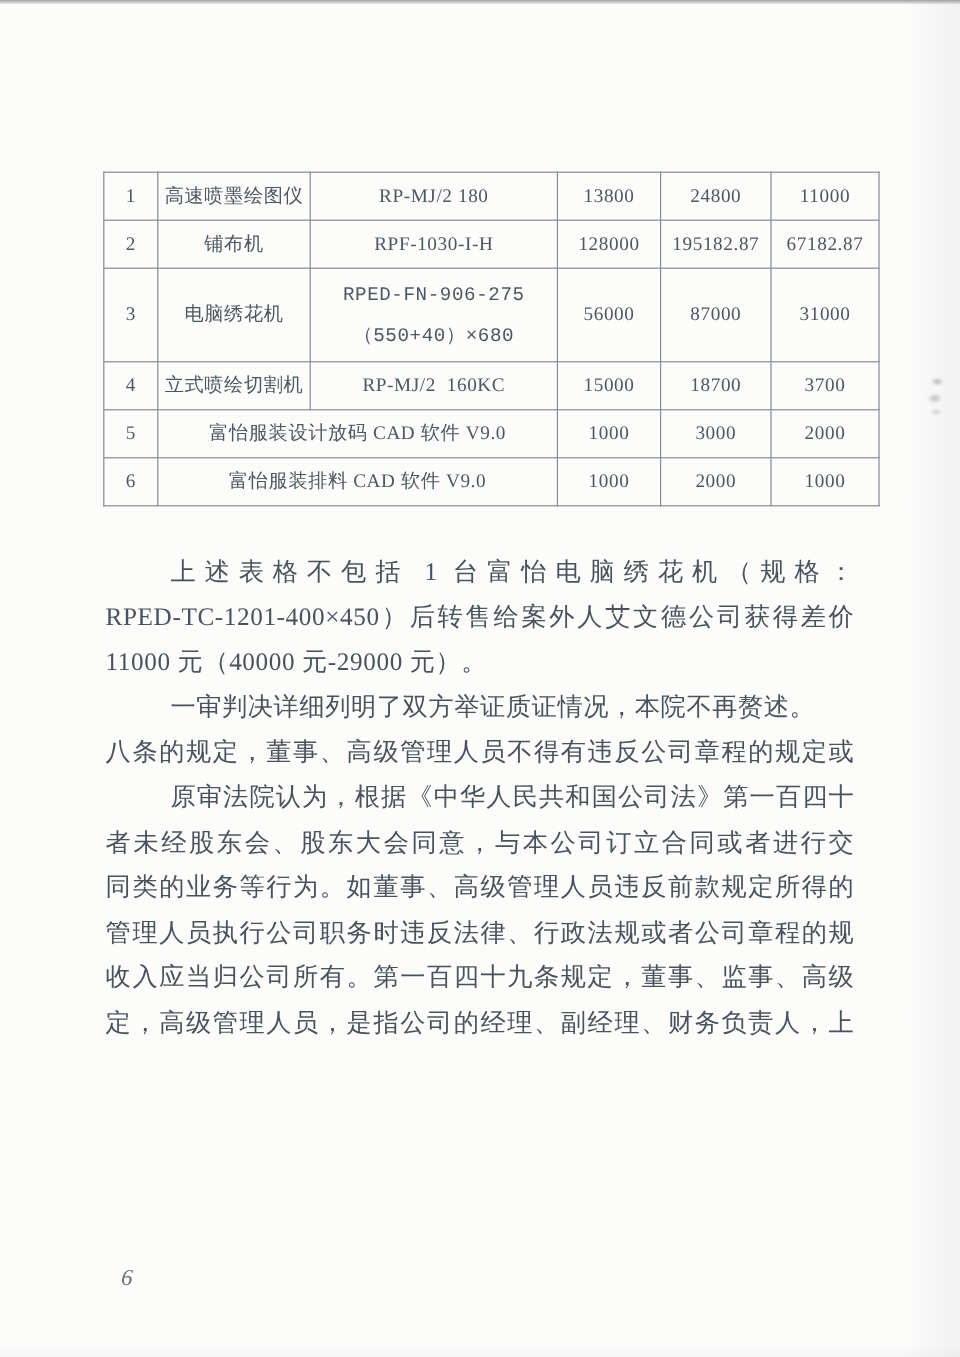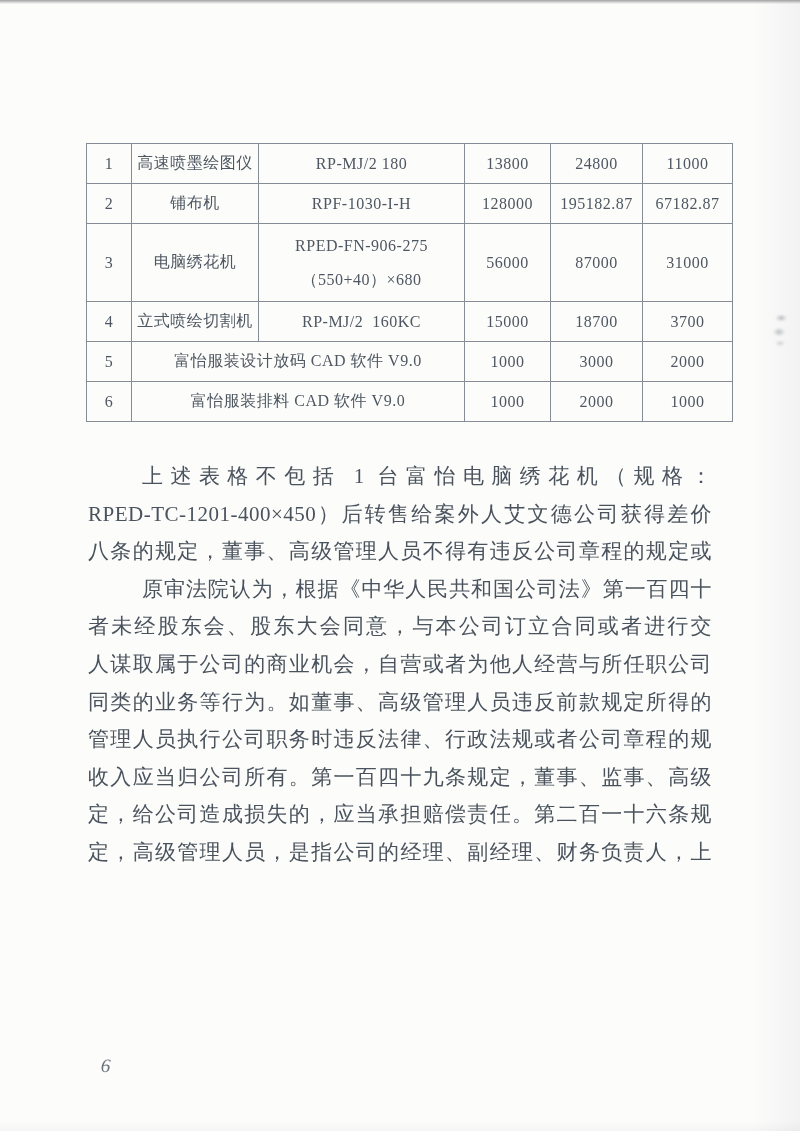--- a/index.html
+++ b/index.html
@@ -50,21 +50,21 @@
     vertical-align: middle;
     font-size: 16px;
     color: #4e5761;
     padding: 0 2px;
     letter-spacing: 0.5px;
     overflow: hidden;
   }
   td.pre { white-space: pre-wrap; font-family: Liberation Serif, serif; }
   tr.r-std  { height: 40px; }
   tr.r-tall { height: 78px; }
-  .spec-line { line-height: 34px; }
+  .spec-line { line-height: 34px; font-family: Liberation Mono, monospace; }
 
   
   .body-text {
     position: absolute; left: 88px; top: 458px; width: 624px;
     font-size: 21px;
     color: #4a535d;
     letter-spacing: 0.5px;
   }
   .bline {
     height: 37.6px;
@@ -155,26 +155,26 @@
         <td>1000</td>
         <td>2000</td>
         <td>1000</td>
       </tr>
     </tbody>
   </table>
 
   <div class="body-text">
     <div class="bline jl indent">上述表格不包括 1 台富怡电脑绣花机（规格：</div>
     <div class="bline jl">RPED-TC-1201-400×450）后转售给案外人艾文德公司获得差价</div>
+    <div class="bline">11000 元（40000 元-29000 元）。</div>
+    <div class="bline indent">一审判决详细列明了双方举证质证情况，本院不再赘述。</div>
     <div class="bline jl">八条的规定，董事、高级管理人员不得有违反公司章程的规定或</div>
     <div class="bline jl indent">原审法院认为，根据《中华人民共和国公司法》第一百四十</div>
     <div class="bline jl">者未经股东会、股东大会同意，与本公司订立合同或者进行交</div>
-    <div class="bline jl">人谋取属于公司的商业机会，自营或者为他人经营与所任职公司</div>
     <div class="bline jl">同类的业务等行为。如董事、高级管理人员违反前款规定所得的</div>
     <div class="bline jl">管理人员执行公司职务时违反法律、行政法规或者公司章程的规</div>
     <div class="bline jl">收入应当归公司所有。第一百四十九条规定，董事、监事、高级</div>
-    <div class="bline jl">定，给公司造成损失的，应当承担赔偿责任。第二百一十六条规</div>
     <div class="bline jl">定，高级管理人员，是指公司的经理、副经理、财务负责人，上</div>
   </div>
 
   <div class="page-number">6</div>
 
 </div>
 
 </body></html>

